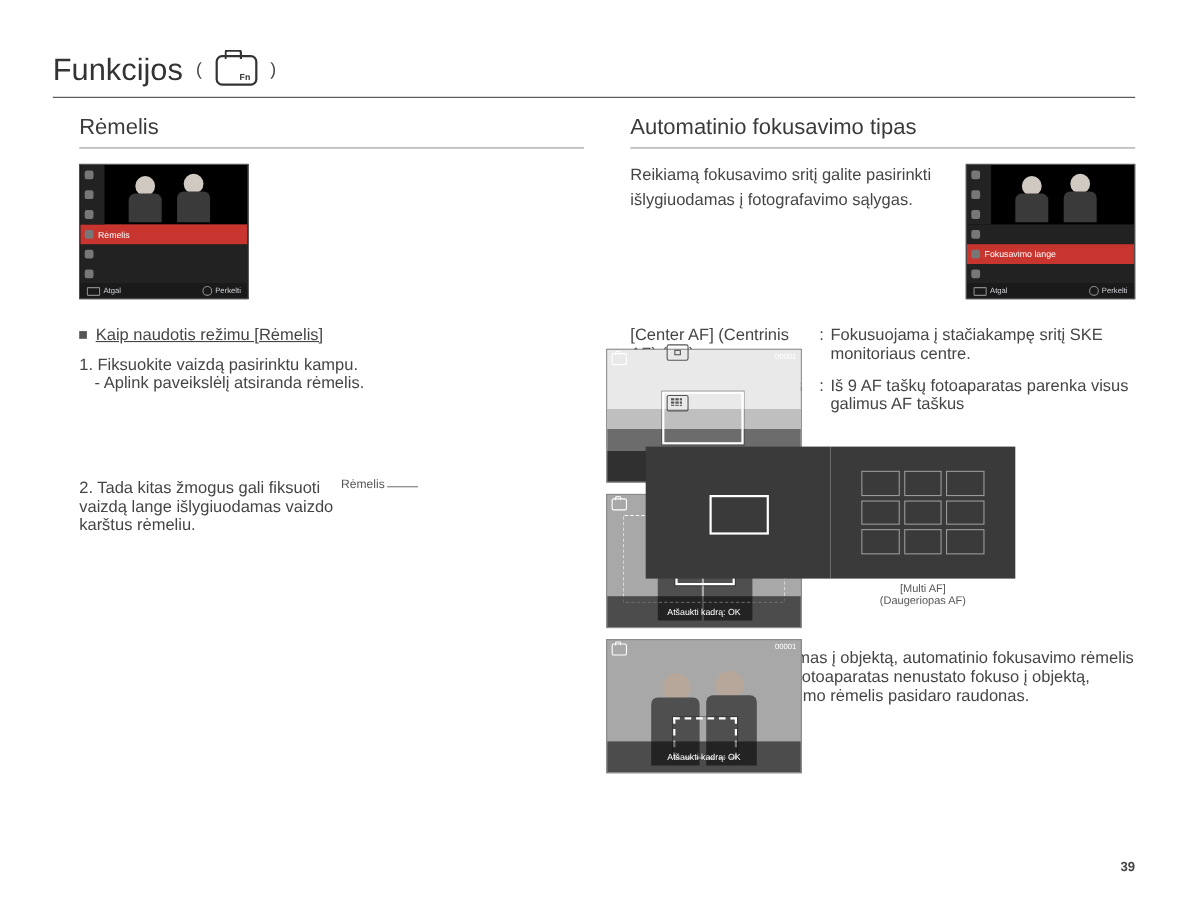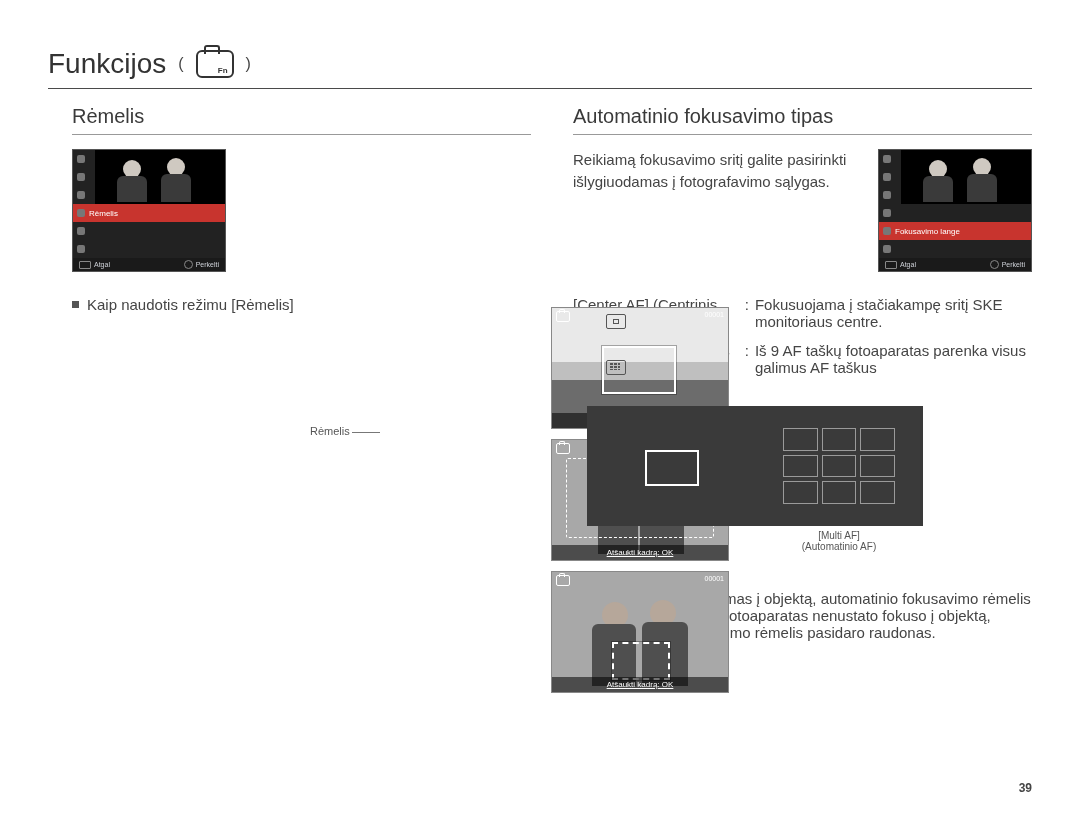--- a/index.html
+++ b/index.html
@@ -41,35 +41,35 @@
   .menu-row.sel{background:var(--menu-row-sel);color:#fff;}
   .menu-photo-row{display:flex;}
   .menu-photo-row .menu-side{width:22px;display:flex;flex-direction:column;}
   .menu-photo-row .menu-photo{flex:1;}
   .menu-footer{display:flex;justify-content:space-between;align-items:center;background:var(--footer-bg);padding:2px 6px;font-size:7px;color:var(--footer-text);}
   .menu-footer .btn{display:flex;align-items:center;gap:3px;}
   .menu-footer .pill{width:10px;height:6px;border:1px solid #888;border-radius:1px;}
   .menu-footer .disc{width:7px;height:7px;border:1px solid #888;border-radius:50%;}
 
   .howto{margin-top:24px;font-size:15px;}
-  .howto .heading{display:flex;align-items:center;gap:8px;}
+  .howto .heading{display:flex;align-items:center;gap:8px;text-decoration:underline;}
   .sq{width:7px;height:7px;background:#555;}
   ol.plain{list-style:none;padding:0;margin:10px 0 0 0;}
   ol.plain li{margin-bottom:12px;}
   .indent{padding-left:14px;}
 
   
   .cam-shot{width:176px;height:120px;border:1px solid #888;background:linear-gradient(#e7e7e7 0 60%, #8f8f8f 60% 100%);position:relative;margin-bottom:10px;overflow:hidden;}
   .cam-shot .topbar{position:absolute;top:3px;left:4px;right:4px;display:flex;justify-content:space-between;font-size:7px;color:#fff;}
   .cam-shot .topbar .tl{display:flex;gap:4px;align-items:center;}
   .cam-shot .topbar .cam-dot{width:12px;height:9px;border:1px solid #fff;border-radius:2px;position:relative;}
   .cam-shot .topbar .cam-dot::after{content:"";position:absolute;top:-3px;left:2px;width:4px;height:3px;border:1px solid #fff;border-bottom:none;border-radius:2px 2px 0 0;}
   .cam-shot .frame-rect{position:absolute;border:2px solid #fff;box-shadow:0 0 0 1px rgba(0,0,0,.3);}
   .cam-shot .corners{position:absolute;border:1px dashed #fff;border-radius:2px;}
-  .cam-shot .footer{position:absolute;left:0;right:0;bottom:0;height:15px;background:rgba(0,0,0,.55);color:#fff;font-size:8px;display:flex;align-items:center;justify-content:center;text-decoration:underline;}
+  .cam-shot .footer{position:absolute;left:0;right:0;bottom:0;height:28px;background:rgba(0,0,0,.55);color:#fff;font-size:8px;display:flex;align-items:center;justify-content:center;}
   .cam-shot.landscape{background:linear-gradient(#e9e9e9 0 45%, #bfbfbf 45% 60%, #6c6c6c 60% 100%);}
   .cam-shot.people{background:#a8a8a8;}
   .cam-shot.people .couple .head{background:#b6a79a;}
   .cam-shot.people .couple .body{background:#4f4f4f;}
 
   .shots-col{position:absolute;right:-196px;top:-6px;width:176px;}
   .steps-wrap{position:relative;padding-right:196px;}
 
   .label-line{position:absolute;height:1px;background:#777;}
   .label-text{position:absolute;font-size:11px;color:#555;}
@@ -172,20 +172,29 @@
         </div>
       </div>
 
       <div class="howto">
         <div class="heading">
           <span class="sq"></span>
           <span>Kaip naudotis režimu [Rėmelis]</span>
         </div>
 
         <div class="steps-wrap">
+          <ol class="plain">
+            <li>
+              <div>1. Fiksuokite vaizdą pasirinktu kampu.</div>
+              <div class="indent">- Aplink paveikslėlį atsiranda rėmelis.</div>
+            </li>
+            <li style="margin-top:78px;">
+              <div>2. Tada kitas žmogus gali fiksuoti vaizdą lange išlygiuodamas vaizdo karštus rėmeliu.</div>
+            </li>
+          </ol>
 
           <span class="label-text" style="left:238px;top:112px;">Rėmelis</span>
           <span class="label-line" style="left:280px;top:119px;width:28px;"></span>
 
           <div class="shots-col">
 
             <div class="cam-shot landscape">
               <div class="topbar">
                   <span class="tl">
                     <span class="cam-dot"></span>
@@ -325,21 +334,21 @@
                 <div></div>
                 <div></div>
                 <div></div>
                 <div></div>
                 <div></div>
                 <div></div>
               </div>
           </div>
           <div class="af-caption">
             <span>[Multi AF]</span><br>
-            <span>(Automatinio AF)</span>
+            <span>(Daugeriopas AF)</span>
           </div>
         </div>
       </div>
 
       <div class="note">
         <span class="sym">Ä</span>
         <span>Kai fokusas nustatomas į objektą, automatinio fokusavimo rėmelis pasidaro žalias. Jei fotoaparatas nenustato fokuso į objektą, automatinio fokusavimo rėmelis pasidaro raudonas.</span>
       </div>
     </div>
   </div>

